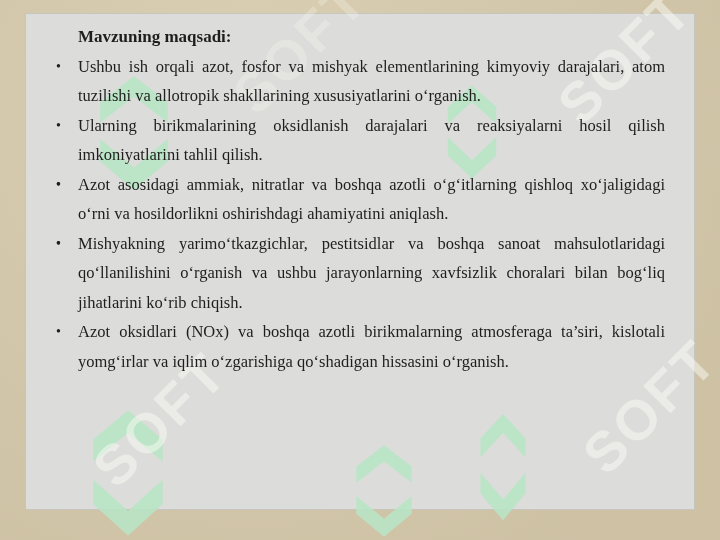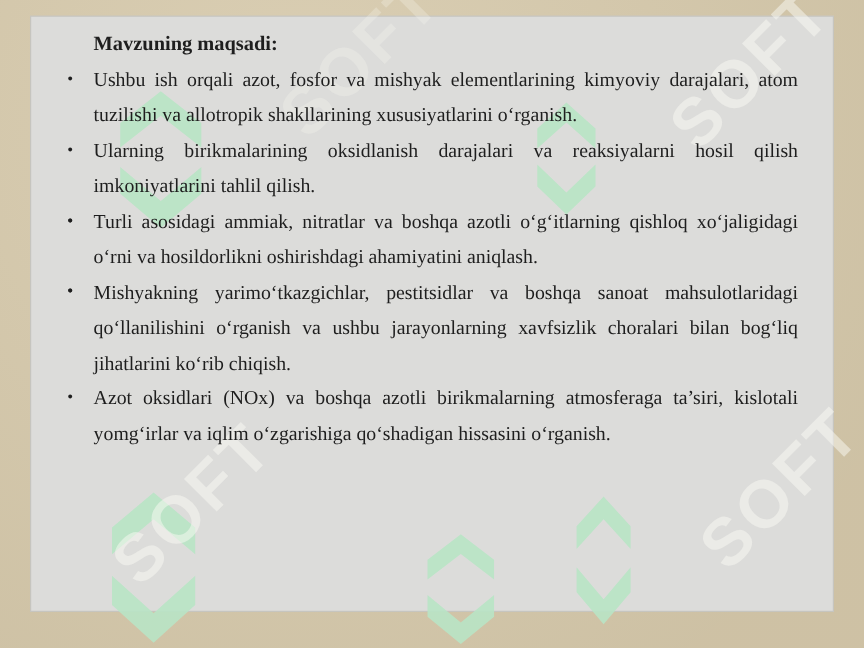--- a/index.html
+++ b/index.html
@@ -141,21 +141,21 @@
       </li>
       <li>
         <span class="dot">•</span>
         <span>Ularning birikmalarining oksidlanish darajalari va reaksiyalarni hosil qilish imkoniyatlarini tahlil qilish.</span>
       </li>
       <li>
         <span class="dot">•</span>
       </li>
       <li>
         <span class="dot">•</span>
-        <span>Turli asosidagi ammiak, nitratlar va boshqa azotli o‘g‘itlarning qishloq xo‘jaligidagi o‘rni va hosildorlikni oshirishdagi ahamiyatini aniqlash.</span>
+        <span>Azot asosidagi ammiak, nitratlar va boshqa azotli o‘g‘itlarning qishloq xo‘jaligidagi o‘rni va hosildorlikni oshirishdagi ahamiyatini aniqlash.</span>
       </li>
       <li>
         <span class="dot">•</span>
       </li>
       <li>
         <span class="dot">•</span>
         <span>Mishyakning yarimo‘tkazgichlar, pestitsidlar va boshqa sanoat mahsulotlaridagi qo‘llanilishini o‘rganish va ushbu jarayonlarning xavfsizlik choralari bilan bog‘liq jihatlarini ko‘rib chiqish.</span>
       </li>
       <li>
         <span class="dot">•</span>

